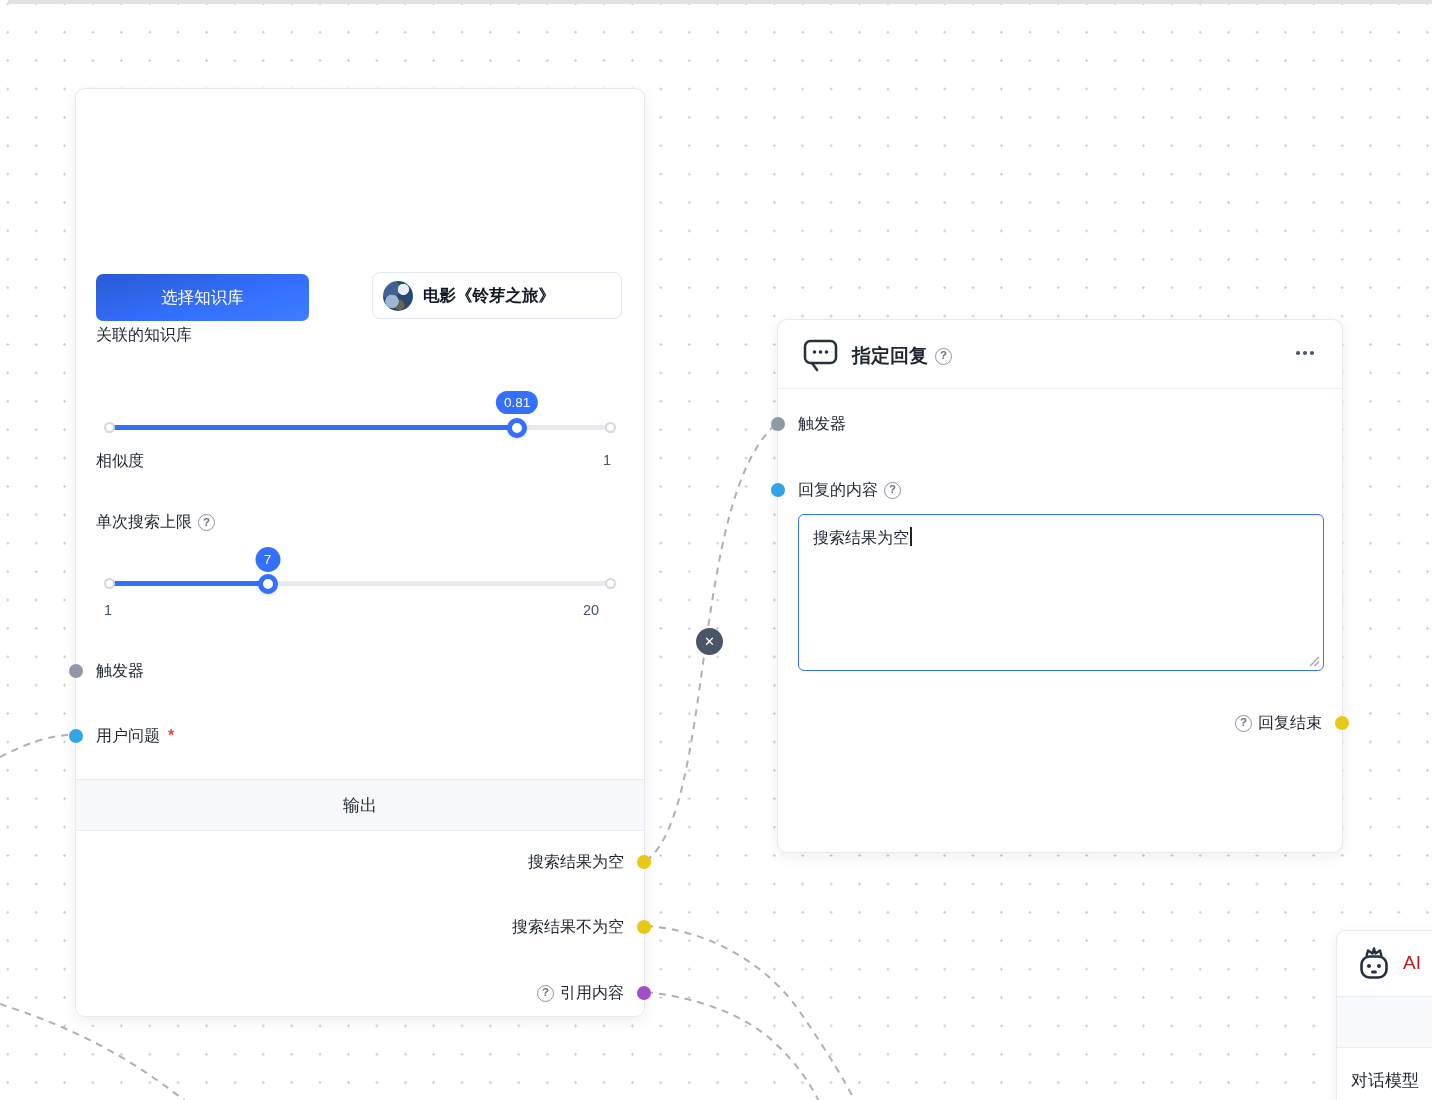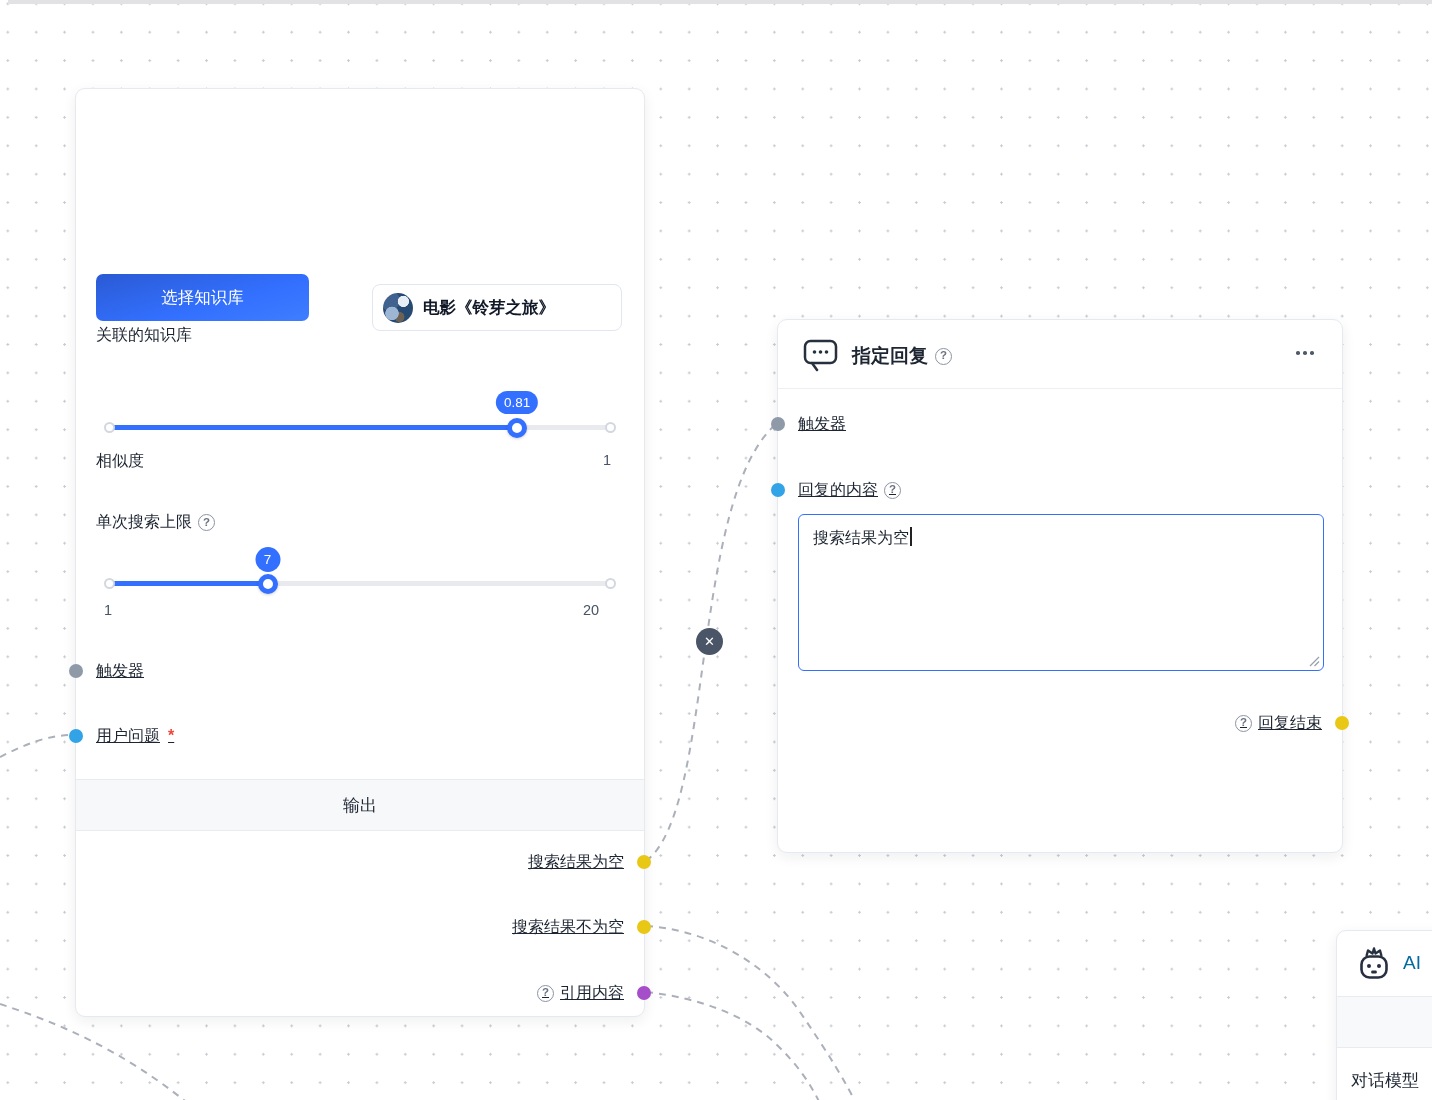--- a/index.html
+++ b/index.html
@@ -43,21 +43,21 @@
   }
   .req { color:#f04438; font-size:16px; font-weight:700; margin-left:2px; }
 
   .primary-btn {
     position:absolute; left:20px; top:185px; width:213px; height:47px;
     background:linear-gradient(165deg,#2a5ad4 0%,#3370ff 60%,#3f7dff 100%);
     color:#fff; font-size:16.5px; border:none; border-radius:7px; cursor:pointer;
     display:flex; align-items:center; justify-content:center;
   }
   .kb-chip {
-    position:absolute; left:296px; top:195px; width:250px; height:47px;
+    position:absolute; left:296px; top:183px; width:250px; height:47px;
     background:#fff; border:1px solid #e2e6ee; border-radius:8px;
     display:flex; align-items:center; gap:10px; padding:0 10px; cursor:pointer;
   }
   .kb-avatar {
     width:30px; height:30px; border-radius:50%; flex:none;
     background:
       radial-gradient(circle at 68% 28%, #e8eef6 0 18%, transparent 20%),
       radial-gradient(circle at 30% 68%, #9db6d4 0 22%, transparent 24%),
       radial-gradient(circle at 55% 80%, #6d6154 0 16%, transparent 18%),
       radial-gradient(circle at 22% 25%, #41618f 0 30%, transparent 32%),
@@ -76,21 +76,21 @@
   }
   .slider .badge {
     position:absolute; left:var(--p); transform:translateX(-50%); top:-34px;
     background:var(--accent); color:#fff; font-size:13.5px;
     display:flex; align-items:center; justify-content:center;
   }
   .badge.pill { min-width:38px; height:23px; border-radius:12px; padding:0 8px; }
   .badge.round { width:25px; height:25px; border-radius:50%; }
   .range-num { position:absolute; font-size:14.5px; color:#475467; }
 
-  .port-row { position:absolute; left:0; right:0; height:30px; display:flex; align-items:center;text-decoration:underline; }
+  .port-row { position:absolute; left:0; right:0; height:30px; display:flex; align-items:center; }
   .dot { position:absolute; width:14px; height:14px; border-radius:50%; top:50%; transform:translateY(-50%); cursor:crosshair; }
   .dot.l { left:-7px; } .dot.r { right:-7px; }
   .dot.gray { background:var(--dot-gray); } .dot.blue { background:var(--dot-blue); }
   .dot.yellow { background:var(--dot-yellow); } .dot.purple { background:var(--dot-purple); }
   .port-row .txt { margin-left:20px; display:flex; align-items:center; gap:6px; font-size:16px; }
   .port-row.out { justify-content:flex-end; }
   .port-row.out .txt { margin:0 20px 0 0; }
 
   .fake-textarea {
     position:absolute; left:20px; top:194px; width:526px; height:157px;
@@ -245,20 +245,20 @@
 </div>
 
 <div class="node" id="ai-node">
   <svg width="40" height="42" viewBox="0 0 40 42" style="position:absolute;left:17px;top:12px">
     <path d="M12.5 13 l1.5-5.5 4.5 3 1.5-5 1.5 5 4.5-3 1.5 5.5" fill="none" stroke="#27303f" stroke-width="2.4" stroke-linejoin="round"></path>
     <rect x="7.5" y="13.5" width="25" height="21" rx="8" fill="none" stroke="#27303f" stroke-width="2.6"></rect>
     <circle cx="15" cy="23" r="2" fill="#27303f"></circle>
     <circle cx="25" cy="23" r="2" fill="#27303f"></circle>
     <rect x="17.2" y="27.5" width="5.6" height="3" rx="1.2" fill="#27303f"></rect>
   </svg>
-  <div class="node-title" style="left:66px; top:21px; font-weight:500; color:#0369a1">AI</div>
+  <div class="node-title" style="left:66px; top:21px; font-weight:500; color:#b91c1c">AI</div>
   <div class="band"></div>
   <div class="lbl" style="left:14px; top:138px; font-size:17px">对话模型</div>
 </div>
 
 <div class="close-btn">
   <span>✕</span>
 </div>
 
 </body></html>

